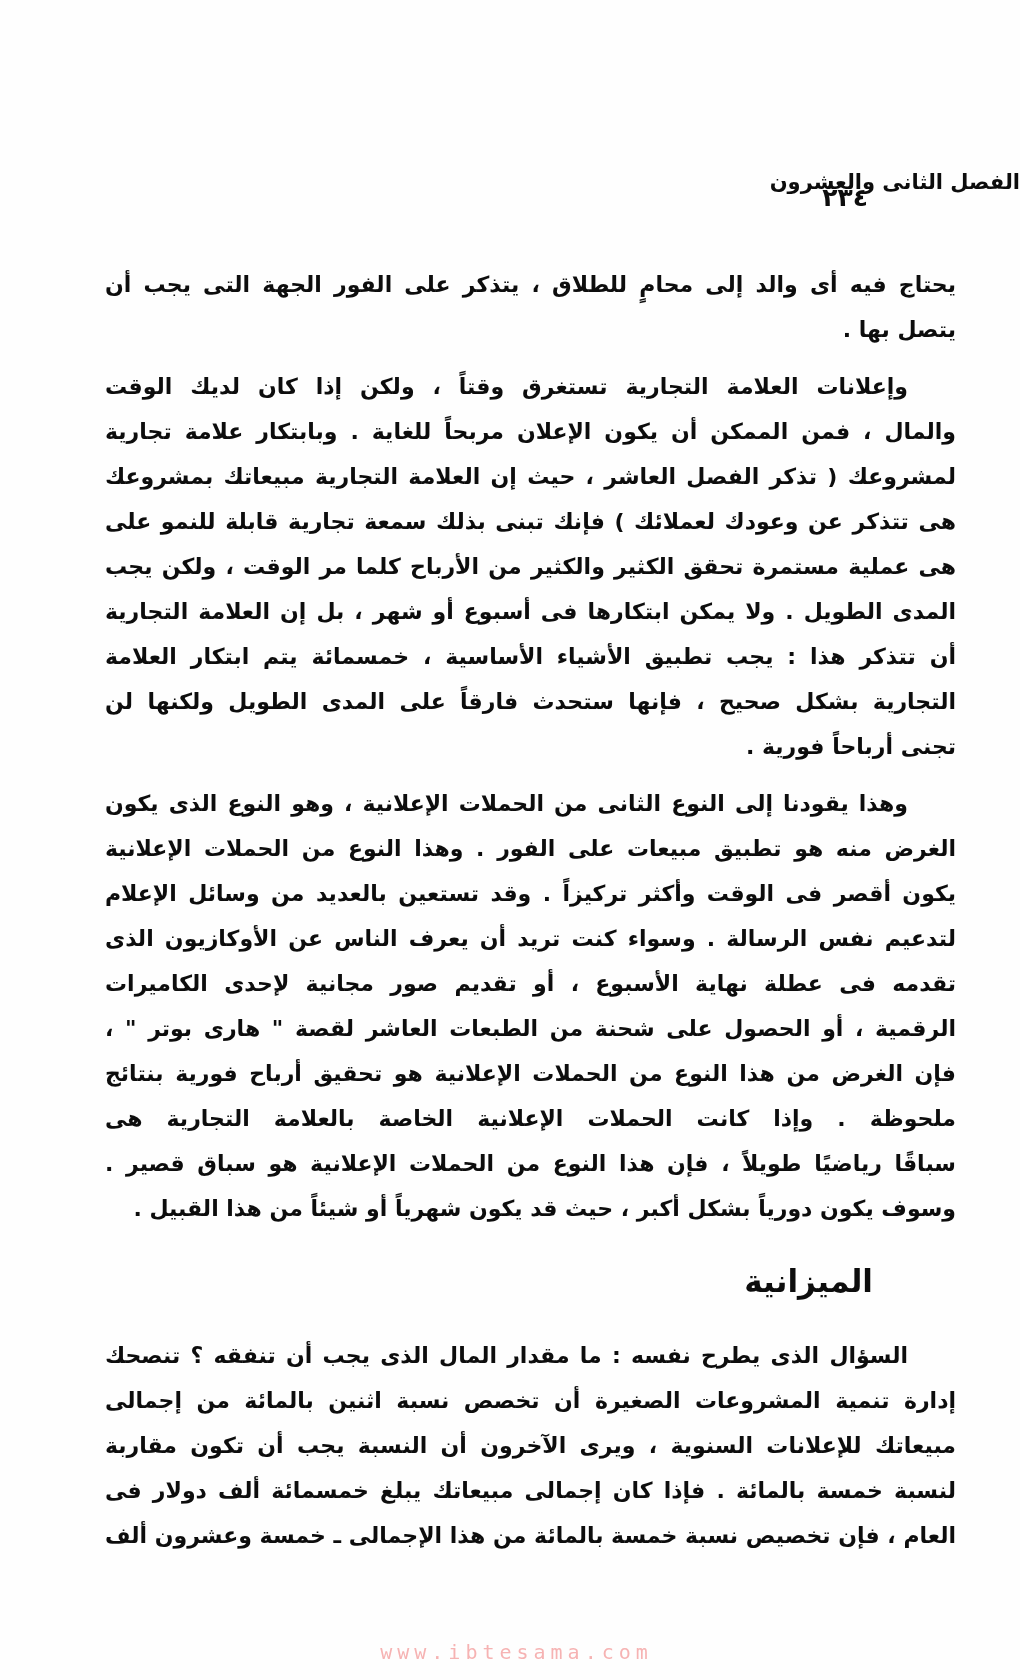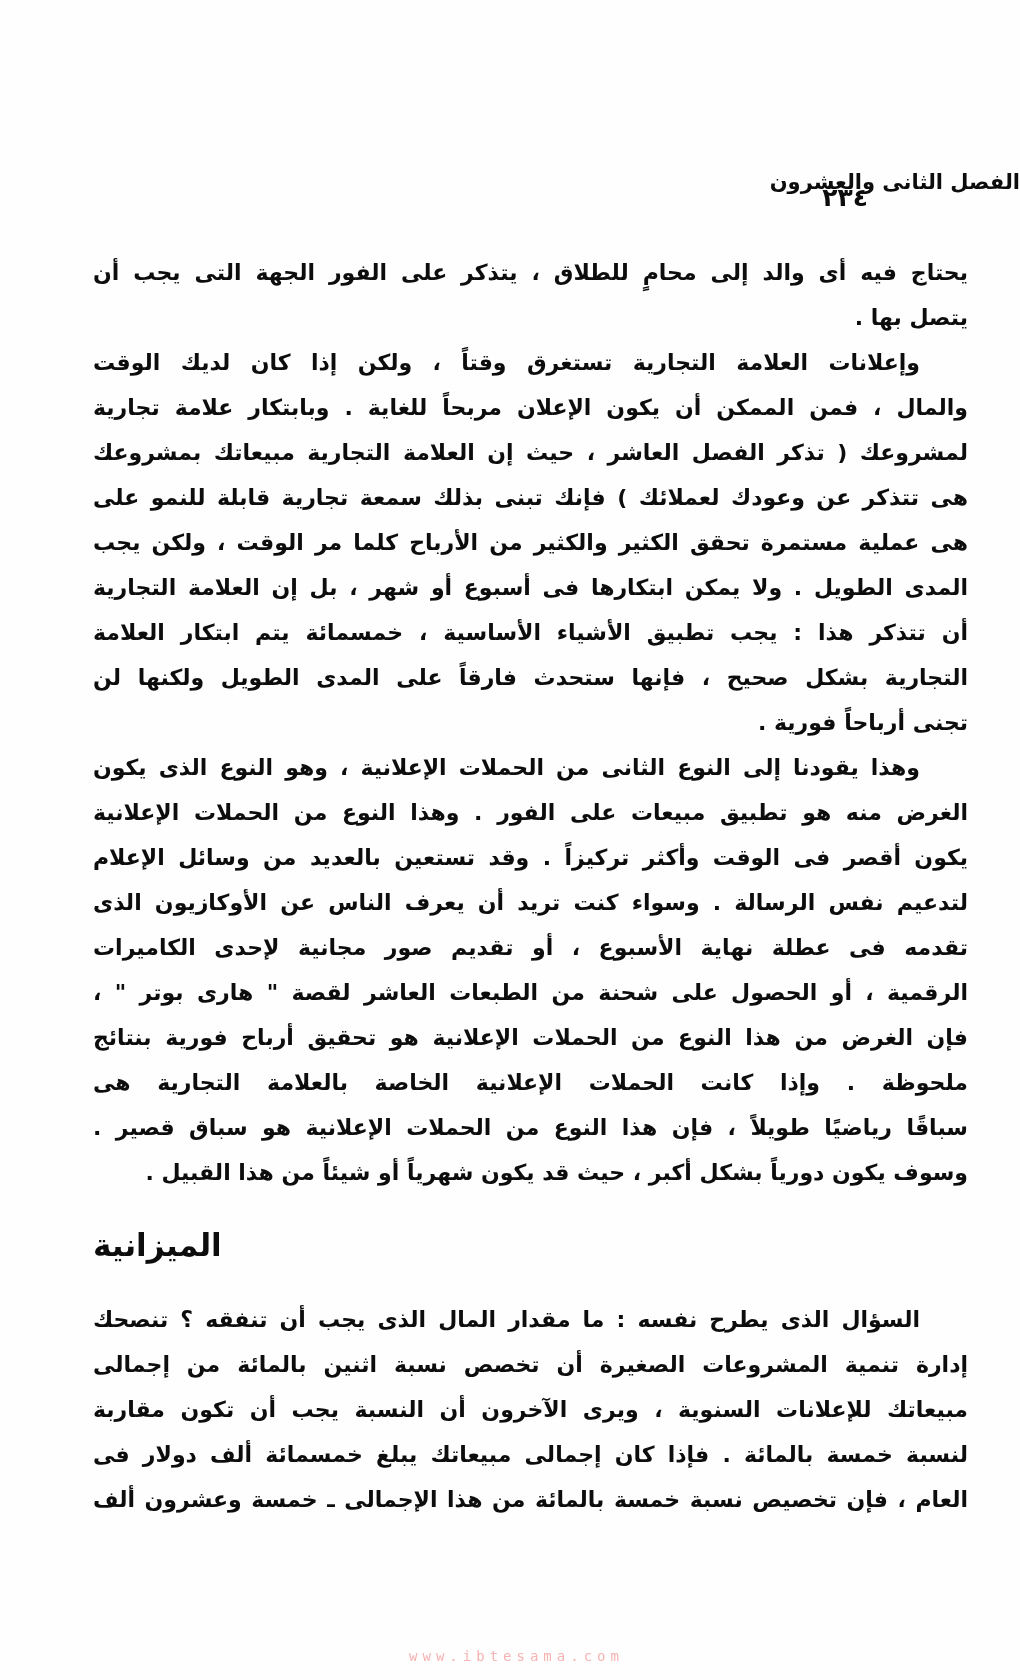--- a/index.html
+++ b/index.html
@@ -37,48 +37,48 @@
     right: 152px;
     font-size: 25px;
     font-weight: 700;
   }
   .body-text {
     position: absolute;
     top: 250px;
     right: 52px;
     width: 875px;
   }
-  .para { margin: 0; }
+  .para { margin: 12px; }
   .line {
     line-height: 45px;
     font-size: 22px;
     font-weight: 700;
     text-align: justify;
     text-align-last: justify;
     overflow: hidden;
     white-space: normal;
   }
   .line.end { text-align-last: right; }
   .line.indent { text-indent: 48px; }
   .section-heading {
     font-size: 31px;
     font-weight: 700;
     line-height: 48px;
     margin: 26px 95px 28px 0;
-    text-align: left;
+    text-align: right;
   }
   .watermark {
     position: absolute;
     bottom: 16px;
     left: 13px;
     right: 0;
     text-align: center;
     direction: ltr;
     font-family: "DejaVu Sans Mono", monospace;
-    font-size: 14px;
+    font-size: 20px;
     letter-spacing: 5px;
     word-spacing: 2px;
     color: #f6b3b3;
   }
 </style>
 </head>
 <body>
 
 <div class="page">
 

